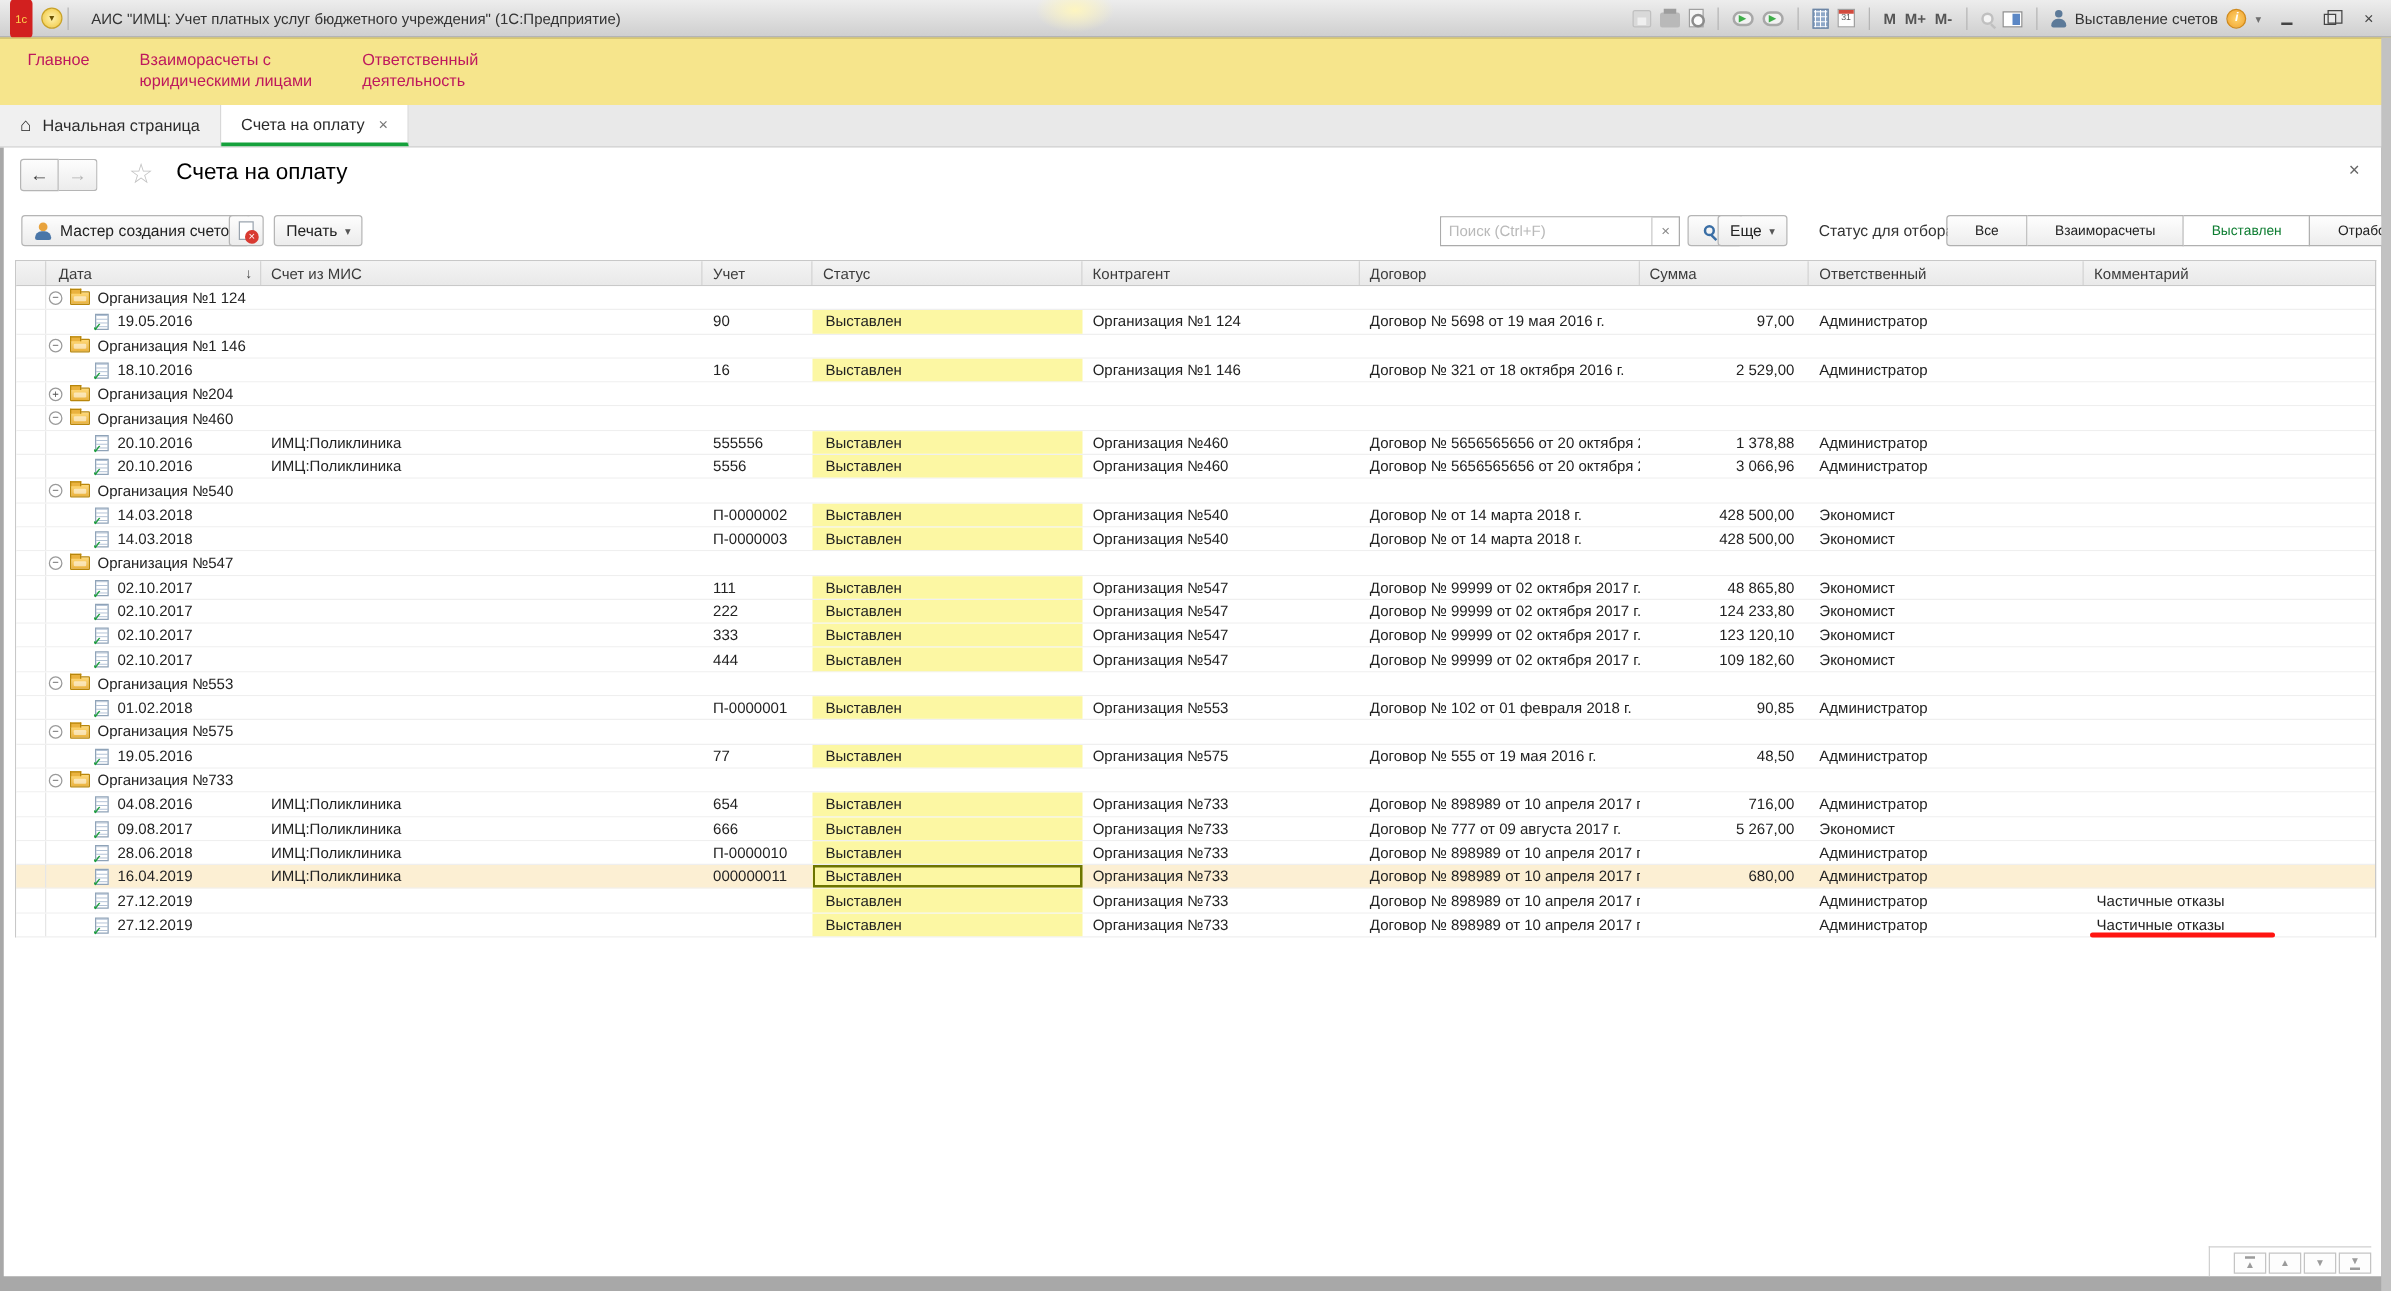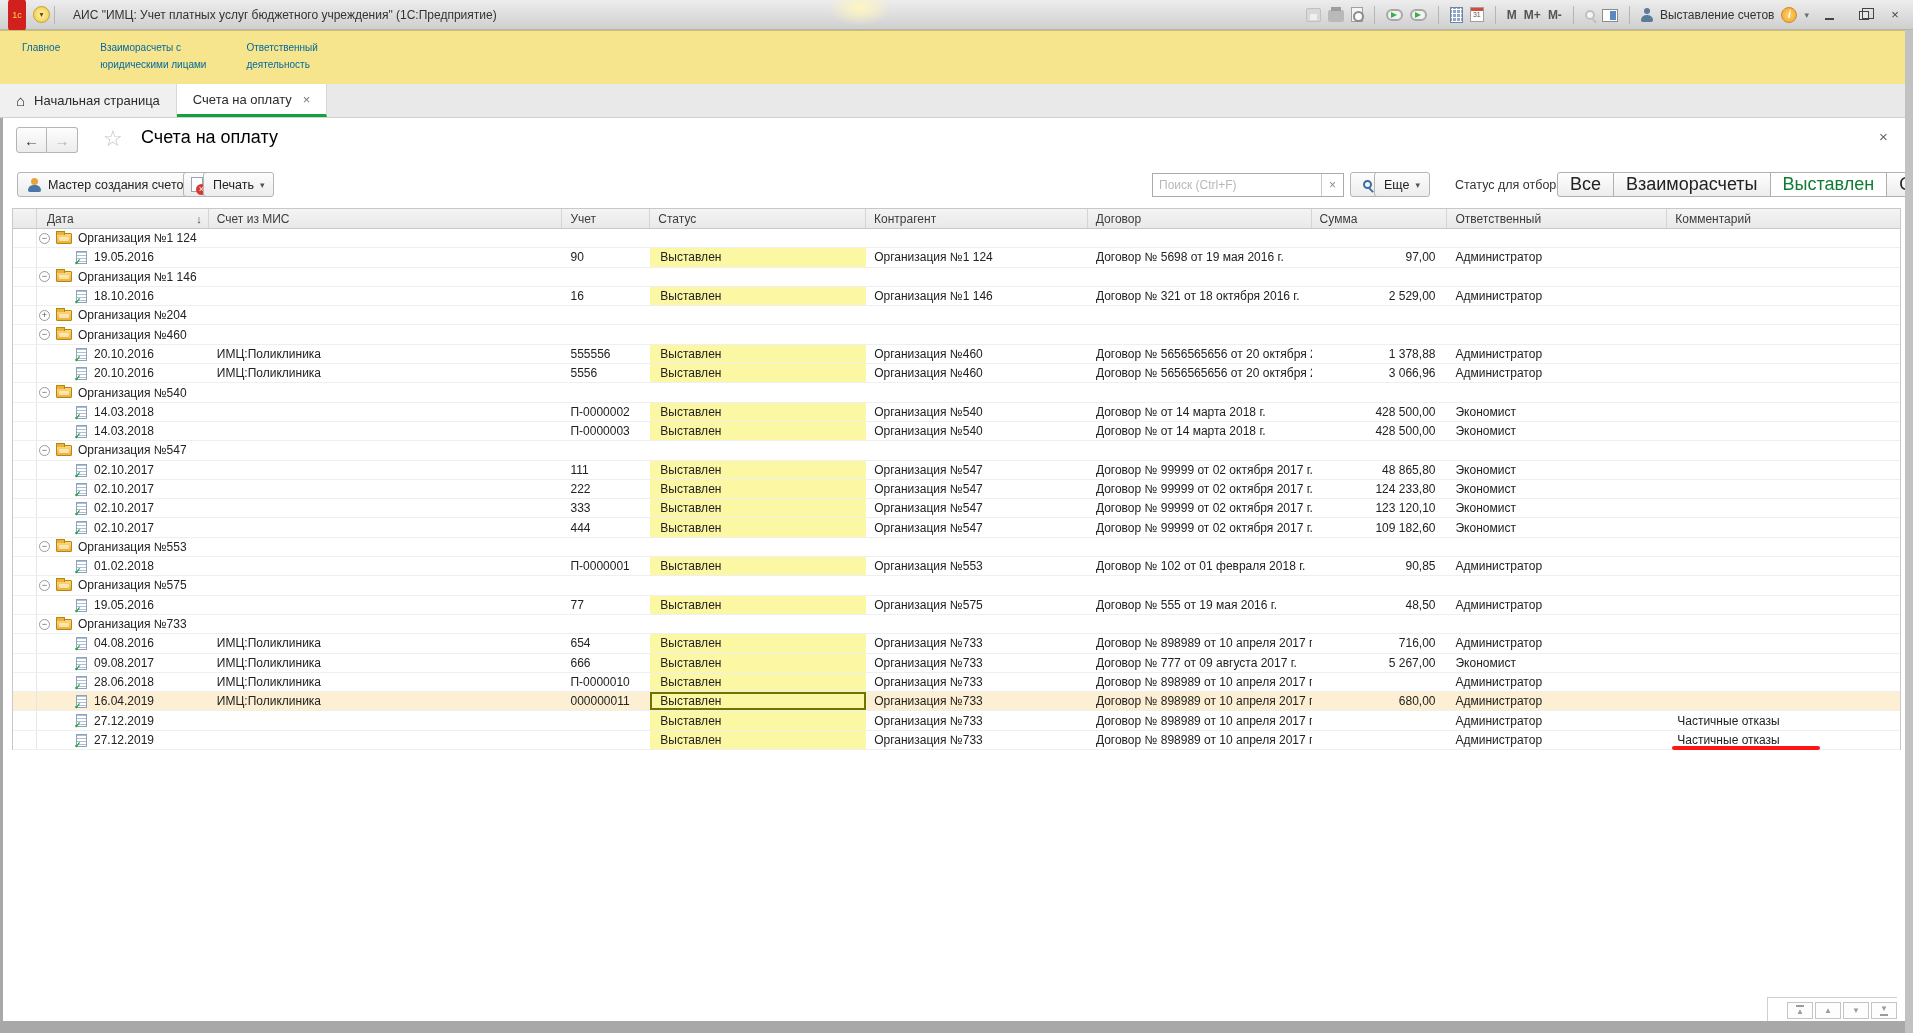--- a/index.html
+++ b/index.html
@@ -52,21 +52,21 @@
     display:flex;align-items:center;justify-content:center}
   .chev{color:#6e6e6e;font-size:9px}
   .winbtn{width:26px;height:20px;display:flex;align-items:center;justify-content:center;color:#444;font-size:13px}
   .i-min{width:9px;height:2px;background:#444;margin-top:8px}
   .i-restore{width:10px;height:9px;border:1px solid #444;background:#e9e9e9;margin-top:2px;margin-left:3px}
   .i-restore::before{content:"";position:absolute;left:2px;top:-4px;width:10px;height:9px;border:1px solid #444}
 
   
   .menuband{position:absolute;left:0;top:30px;width:1913px;height:54px;background:#f6e58c;
     border-top:1px solid #cdbd6a;display:flex;padding:8px 0 0 22px}
-  .menu-item{margin-right:40px;font-size:10px;line-height:17px;color:#0369a1;cursor:default;white-space:nowrap}
+  .menu-item{margin-right:40px;font-size:13px;line-height:17px;color:#be185d;cursor:default;white-space:nowrap}
 
   
   .tabband{position:absolute;left:0;top:84px;width:1913px;height:34px;background:#e9e9e9;
     border-bottom:1px solid #d0d0d0;display:flex;font-size:13px}
   .tab{display:flex;align-items:center;gap:9px;padding:0 16px;color:#2b2b2b;border-right:1px solid #d8d8d8;background:#f0f0f0}
   .tab .home{font-size:15px;font-weight:bold;color:#222}
   .tab.active{background:#fff;border-bottom:3px solid var(--accent-green,#15a13c)}
   .tab .tclose{color:#777;font-size:13px;margin-left:2px}
 
   
@@ -87,34 +87,34 @@
   .btn{height:25px;border:1px solid #b5b5b5;border-radius:3px;background:linear-gradient(#fdfdfd,#ececec);
     display:inline-flex;align-items:center;gap:6px;padding:0 9px;font-size:12.5px;color:#222;position:absolute;top:54px}
   .b-master{left:14px}
   .p-master{width:15px;height:15px;position:relative}
   .p-master::before{content:"";position:absolute;left:4px;top:1px;width:7px;height:7px;border-radius:50%;background:#e8a33d}
   .p-master::after{content:"";position:absolute;left:1px;top:8px;width:13px;height:7px;border-radius:6px 6px 2px 2px;background:#4a76a8}
   .b-cancel{left:180px;width:28px;justify-content:center;padding:0}
   .doc-x{width:12px;height:15px;background:#fff;border:1px solid #9aa4ae;position:relative}
   .doc-x::after{content:"×";position:absolute;right:-5px;bottom:-4px;width:11px;height:11px;border-radius:50%;
     background:#d83a31;color:#fff;font-size:9px;line-height:11px;text-align:center}
-  .b-print{left:200px}
+  .b-print{left:216px}
   .dd{font-size:9px;color:#555}
   .search{position:absolute;left:1149px;top:55px;width:192px;height:24px;border:1px solid #ababab;background:#fff;display:flex}
   .search input{flex:1;border:none;outline:none;font-size:12px;padding:0 6px;color:#333;font-family:"Liberation Sans",sans-serif}
   .search input::placeholder{color:#b9b9b9}
   .search .clear{width:22px;border-left:1px solid #c9c9c9;display:flex;align-items:center;justify-content:center;color:#8a8a8a;font-size:12px}
   .b-mag{left:1347px;width:44px;justify-content:center;gap:4px}
   .mag{width:9px;height:9px;border:2px solid #3a6ea5;border-radius:50%;position:relative}
   .mag::after{content:"";position:absolute;right:-4px;bottom:-4px;width:6px;height:2px;background:#3a6ea5;transform:rotate(45deg)}
   .b-more{left:1371px}
   .filter-label{position:absolute;left:1452px;top:60px;font-size:12.5px;color:#333;white-space:nowrap}
   .segbar{position:absolute;left:1554px;top:54px;display:flex;height:25px}
   .seg{border:1px solid #b0b0b0;border-left:none;background:linear-gradient(#fefefe,#ededed);
-    display:flex;align-items:center;justify-content:center;font-size:18px;color:#222;padding:0 12px;white-space:nowrap}
+    display:flex;align-items:center;justify-content:center;font-size:11px;color:#222;padding:0 22px;white-space:nowrap}
   .seg:first-child{border-left:1px solid #b0b0b0;border-radius:3px 0 0 3px}
   .seg:last-child{border-radius:0 3px 3px 0}
   .seg.selected{background:#fff;color:var(--filter-green,#0e7d32)}
 
   
   .table{position:absolute;left:9px;top:90px;width:1889px;border:1px solid #c8c8c8;border-bottom:none;font-size:12px}
   .thead{display:flex;height:20px;background:linear-gradient(#f4f4f4,#e9e9e9);border-bottom:1px solid #c9c9c9;color:#3c3c3c}
   .thead .cell{border-right:1px solid #d4d4d4;display:flex;align-items:center;padding-left:8px;white-space:nowrap;overflow:hidden}
   .sort{margin-left:auto;margin-right:6px;font-size:11px;color:#444}
   .trow{display:flex;height:19.3px;border-bottom:1px solid #efefef;align-items:center;position:relative;background:#fff}

